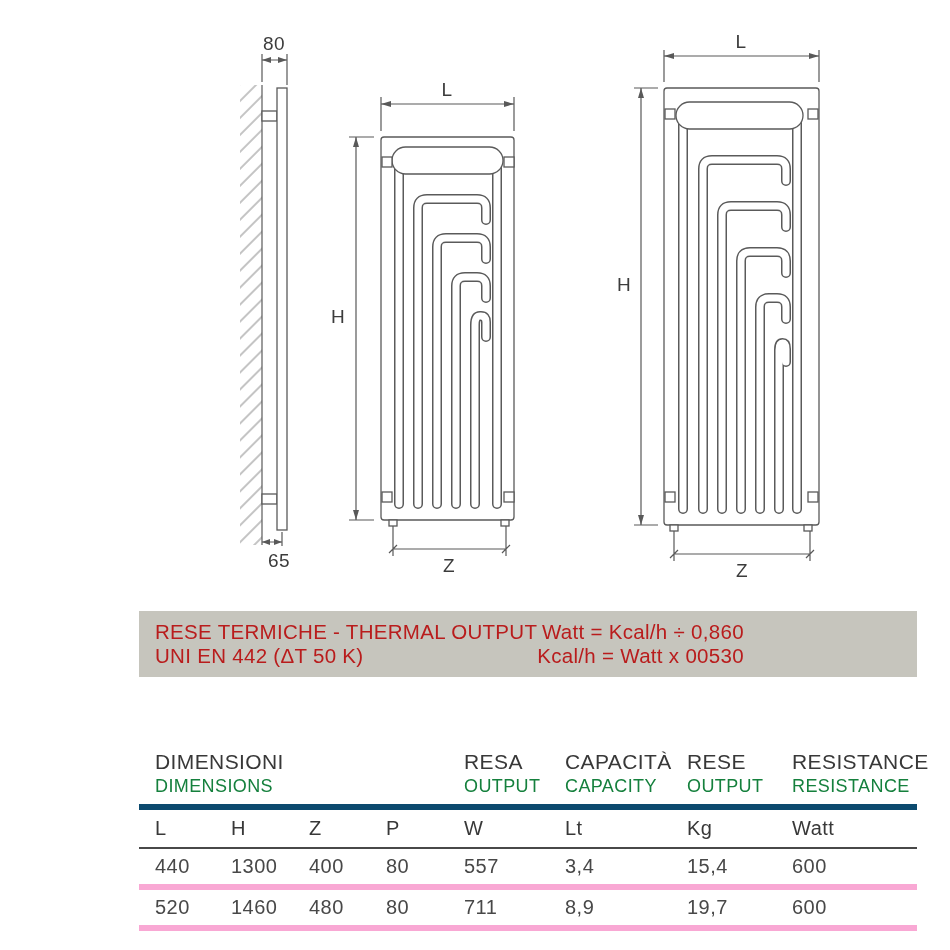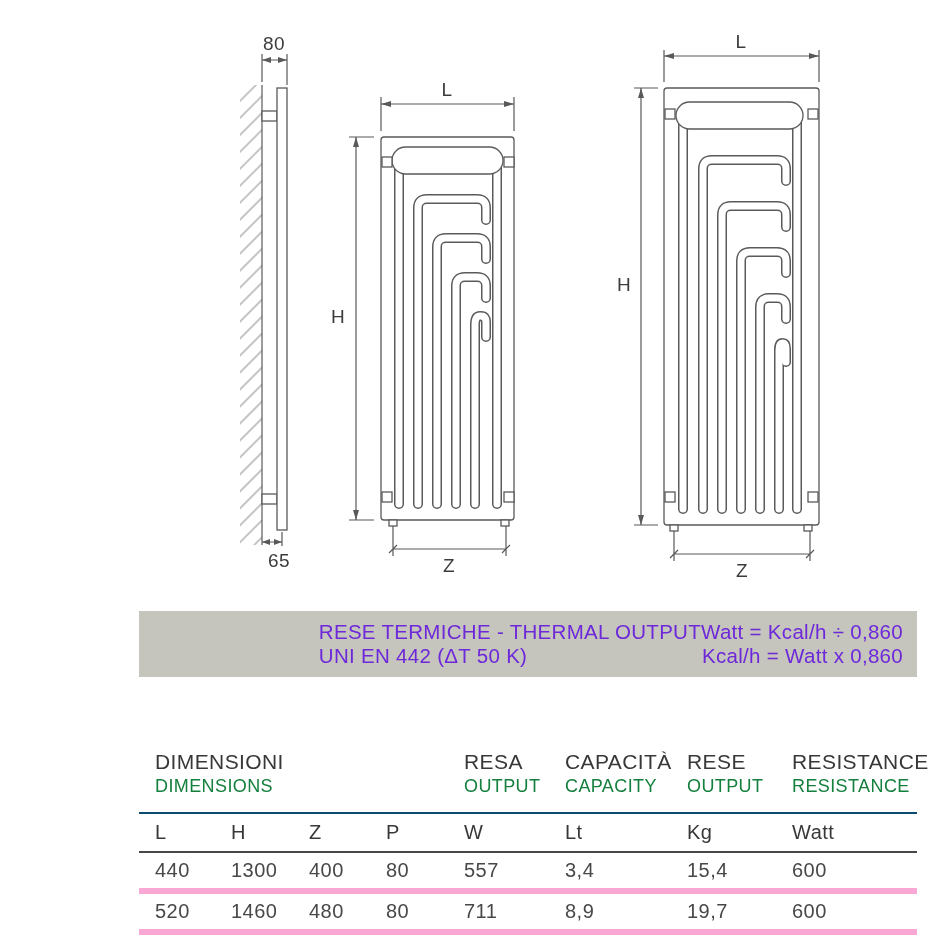--- a/index.html
+++ b/index.html
@@ -9,30 +9,30 @@
   svg.drawings{position:absolute;left:0;top:0;}
   .thinfill{stroke:#5a5a5a;stroke-width:1.3;fill:#ffffff;}
   .dim{stroke:#595959;stroke-width:1.2;fill:none;}
   .arr{fill:#595959;stroke:none;}
   .tube{stroke:#5a5a5a;stroke-width:10;fill:none;stroke-linecap:round;}
   .tube-inner{stroke:#ffffff;stroke-width:7;fill:none;stroke-linecap:round;}
   .dimtext{font-family:"Liberation Sans",sans-serif;font-size:19px;fill:#3c3c3c;
            text-anchor:middle;letter-spacing:0.5px;}
   
   .banner{position:absolute;left:95px;top:611px;width:778px;height:66px;
-          box-sizing:border-box;display:flex;justify-content:flex-end;
-          padding:9px 14px 0 16px;color:#6d28d9;font-size:20.5px;line-height:24px;
+          box-sizing:border-box;display:flex;justify-content:flex-start;
+          padding:9px 14px 0 16px;color:#b91c1c;font-size:20.5px;line-height:24px;
           letter-spacing:0.3px;}
   .banner .right{text-align:right;}
   
   .spec-table{position:absolute;left:95px;top:750px;width:778px;box-sizing:border-box;
               color:#484848;}
   .trow{display:grid;grid-template-columns:76px 78px 77px 78px 101px 122px 105px 125px;
         padding-left:16px;box-sizing:border-box;}
-  .thead-row{border-bottom:2px solid #0c4a6e;padding-bottom:14px;}
+  .thead-row{border-bottom:6px solid #0c4a6e;padding-bottom:6px;}
   .grp .it{font-size:21px;color:#383838;letter-spacing:0.4px;line-height:24px;}
   .grp .en{font-size:18px;color:#15803d;letter-spacing:0.4px;line-height:24px;}
   .grp-dim{grid-column:1 / 5;}
   .units-row{height:39px;border-bottom:2.5px solid #484848;align-items:center;
              font-size:20px;color:#383838;letter-spacing:0.5px;}
   .data-row{height:41px;border-bottom:6px solid #f9a8d4;align-items:center;
             font-size:20px;letter-spacing:0.5px;}
 </style>
 </head>
 <body>
@@ -141,21 +141,21 @@
     </g>
   </svg>
 
   <div class="banner" style="background:#c6c5bd;">
     <div class="left">
       <div>RESE TERMICHE - THERMAL OUTPUT</div>
       <div>UNI EN 442 (ΔT 50 K)</div>
     </div>
     <div class="right">
       <div>Watt = Kcal/h ÷ 0,860</div>
-      <div>Kcal/h = Watt x 0,860</div>
+      <div>Kcal/h = Watt x 00530</div>
     </div>
   </div>
 
   <div class="spec-table">
 
     <div class="trow thead-row">
       <div class="grp grp-dim">
         <div class="it">DIMENSIONI</div>
         <div class="en">DIMENSIONS</div>
       </div>

